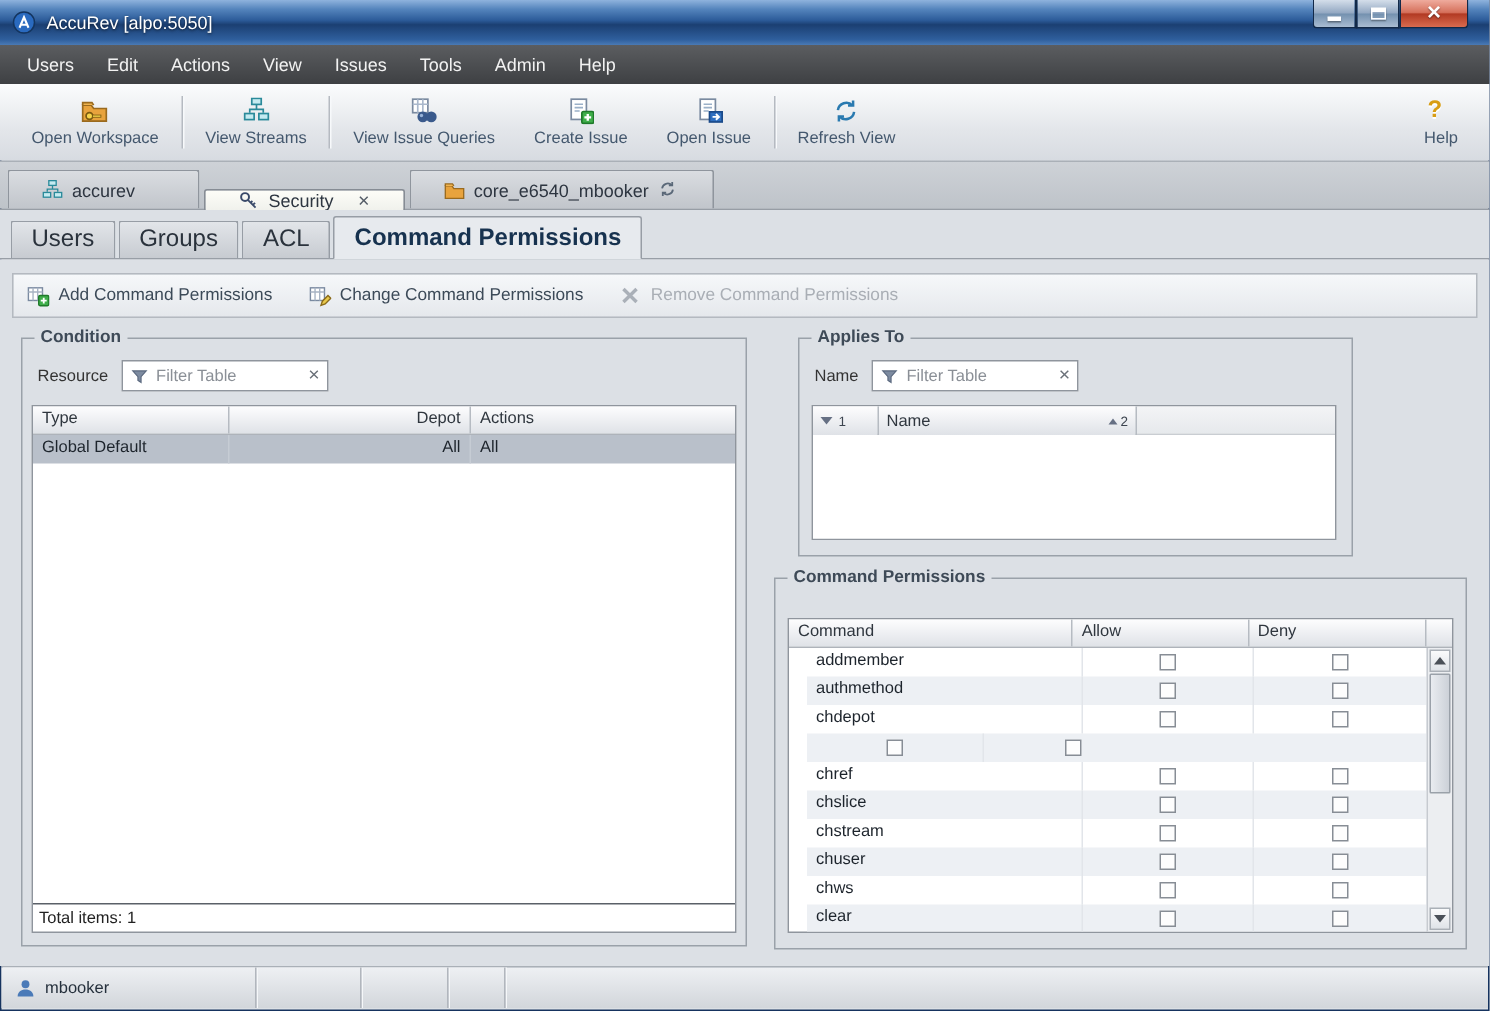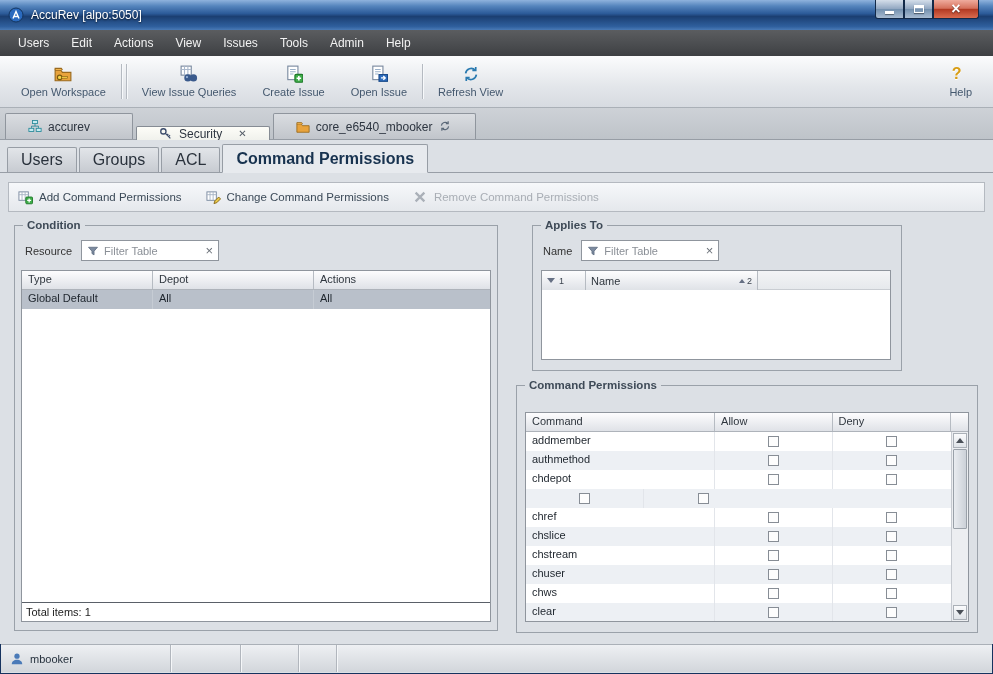--- a/index.html
+++ b/index.html
@@ -84,21 +84,21 @@
     border:1px solid #8f959d; padding:0 5px; gap:5px; }
   .filter-box .funnel { display:inline-flex; width:12px; height:12px; }
   .filter-text { color:#8a8f96; flex:1; }
   .filter-clear::before { content:"×"; color:#6a7078; font-size:13px; line-height:11px; }
 
   
   .cond-table { position:absolute; left:6px; right:6px; top:44px; bottom:8px;
     border:1px solid #8f959d; background:#fff; display:flex; flex-direction:column; }
   .thead { display:flex; height:19px; background:linear-gradient(#fdfdfe,#dfe2e7); border-bottom:1px solid #aeb3ba; flex:none; }
   .th { padding:2px 6px; border-right:1px solid #b6bbc2; color:#2f363e; }
-  .w-type { width:131px; } .w-depot { width:161px; } .w-stream { flex:1; border-right:none; }
+  .w-type { width:131px; } .w-depot { width:161px;text-align:right; } .w-stream { flex:1; border-right:none; }
   .tbody { flex:1; overflow:hidden; }
   .trow.selected { display:flex; height:19px; background:#b9c0ca; }
   .td { padding:2px 6px; border-right:1px solid #c6ccd4; color:#1d242c; }
   .td.w-stream { border-right:none; }
   .tfoot { height:19px; flex:none; border-top:1px solid #5a6068; display:flex; align-items:center; padding:0 4px; color:#222; }
 
   
   .at-table { position:absolute; left:8px; right:10px; top:44px; bottom:10px; border:1px solid #8f959d; background:#fff; }
   .at-headtrack { position:absolute; top:0; left:0; right:0; height:19px;
     background:linear-gradient(#f3f4f6,#e6e9ec); border-bottom:1px solid #c9cdd2; display:flex; }
@@ -111,21 +111,21 @@
   .sort-num { font-size:9px; color:#3d4550; }
   .sort-pair { display:flex; align-items:center; gap:2px; }
   .at-body { position:absolute; top:19px; left:0; right:0; bottom:0; background:#fff; }
 
   
   .cp-table { position:absolute; left:8px; right:8px; top:26px; bottom:10px; border:1px solid #8f959d; background:#fff; }
   .cp-head { display:flex; height:19px; background:linear-gradient(#fdfdfe,#dfe2e7); border-bottom:1px solid #aeb3ba; }
   .cp-th { padding:2px 6px; border-right:1px solid #b6bbc2; color:#2f363e; }
   .cp-th.command { width:190px; } .cp-th.allow { width:118px; } .cp-th.deny { width:119px; }
   .cp-th.corner { width:17px; border-right:none; }
-  .cp-body { position:absolute; top:19px; left:0; right:17px; bottom:0; overflow:hidden; }
+  .cp-body { position:absolute; top:19px; left:0; right:17px; bottom:0; overflow:hidden;padding-left:12px; }
   .cp-row { display:flex; height:19px; background:#fff; }
   .cp-row:nth-child(even) { background:#edf0f4; }
   .cp-cell { border-right:1px solid #e2e5ea; }
   .cp-cell.cmd { width:190px; padding:2px 6px; color:#1d242c; }
   .cp-cell.chk1 { width:118px; display:flex; align-items:center; justify-content:center; }
   .cp-cell.chk2 { width:119px; display:flex; align-items:center; justify-content:center; border-right:none; }
   .checkbox { width:11px; height:11px; background:#fdfdfd; border:1px solid #878d95; display:inline-block; }
 
   .scrollbar { position:absolute; top:19px; right:0; bottom:0; width:17px; background:#eceef1; border-left:1px solid #c6cad0; }
   .sb-btn { position:absolute; left:1px; right:1px; height:15px; border:1px solid #aab0b7;
@@ -188,20 +188,31 @@
         <svg width="18" height="18" viewBox="0 0 16 16">
             <path d="M1 4.5h5l1.5 2H15v7.5H1z" fill="#e8a33d" stroke="#9a6a1e"></path>
             <path d="M1 4.5V3h5.5l1 1.5" fill="#f0b44f" stroke="#9a6a1e"></path>
             <circle cx="5" cy="11" r="2" fill="#f7d54a" stroke="#7a5a10"></circle>
             <rect x="6.8" y="10.4" width="5" height="1.3" fill="#f7d54a" stroke="#7a5a10" stroke-width="0.5"></rect>
           </svg>
       </span>
       <span class="t-label">Open Workspace</span>
     </div>
     <div class="tool-sep"></div>
+    <div class="tool-item">
+      <span class="t-icon">
+        <svg width="18" height="18" viewBox="0 0 16 16">
+            <path d="M8 4v3M4 9V7h8v2" stroke="#2a8a9a" fill="none"></path>
+            <rect x="5.2" y="0.5" width="5.6" height="3.6" fill="#c5ebf1" stroke="#2a8a9a"></rect>
+            <rect x="1" y="9.5" width="5.6" height="3.6" fill="#c5ebf1" stroke="#2a8a9a"></rect>
+            <rect x="9.4" y="9.5" width="5.6" height="3.6" fill="#c5ebf1" stroke="#2a8a9a"></rect>
+          </svg>
+      </span>
+      <span class="t-label">View Streams</span>
+    </div>
     <div class="tool-sep"></div>
     <div class="tool-item">
       <span class="t-icon">
         <svg width="18" height="18" viewBox="0 0 16 16">
             <rect x="1" y="1" width="9" height="8" fill="#fff" stroke="#7a8aa0"></rect>
             <path d="M1 4h9M4 1v8M7 1v8" stroke="#aab8cc"></path>
             <circle cx="7" cy="11.5" r="3.2" fill="#3a5a8c"></circle>
             <circle cx="12" cy="11.5" r="3.2" fill="#3a5a8c"></circle>
             <rect x="8.7" y="10.6" width="2" height="1.8" fill="#3a5a8c"></rect>
             <circle cx="6.2" cy="10.7" r="1" fill="#9ab4d8"></circle>

